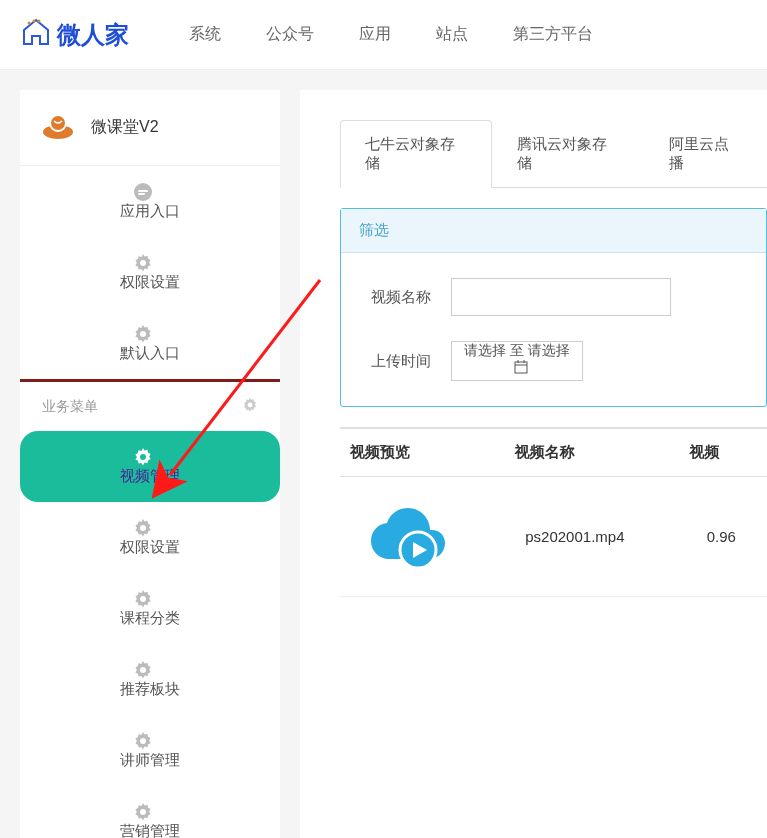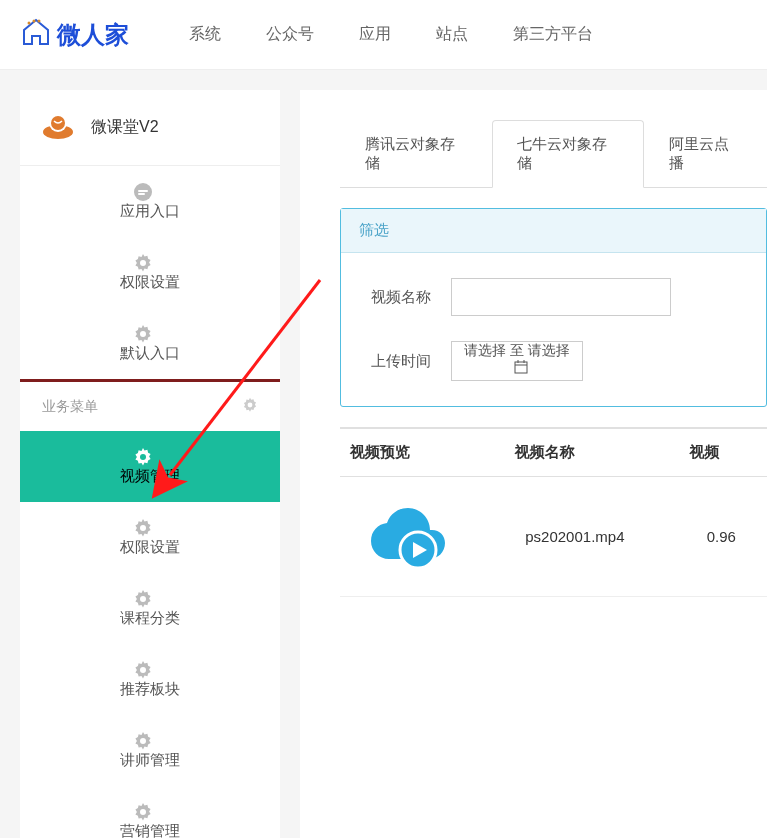--- a/index.html
+++ b/index.html
@@ -13,21 +13,21 @@
     
     .body { display: flex; background: #f5f5f5; height: calc(100% - 70px); padding: 20px 0 0 20px; }
     
     .sidebar { width: 260px; background: #fff; flex-shrink: 0; }
     .sidebar-header { display: flex; align-items: center; padding: 18px 20px; }
     .app-icon { margin-right: 15px; }
     .app-title { font-size: 16px; color: #333; }
     
     .sidebar-section { border-top: 1px solid #eee; }
     .sidebar-item { display: flex; align-items: center; padding: 16px 22px; cursor: pointer; color: #555; font-size: 15px; flex-direction: column; }
-    .sidebar-item.active { background: #1abc9c; color: #000000; }
+    .sidebar-item.active { background: #1abc9c; color: #4c1d95; border-radius: 18px; }
     .sidebar-item .icon { margin-right: 15px; display: inline-flex; }
     .sidebar-item:not(.active) .icon svg { fill: #bbb; }
     .sidebar-item.active .icon svg { fill: #fff; }
     
     .sidebar-group-header { display: flex; align-items: center; justify-content: space-between; padding: 15px 22px; color: #999; border-top: 3px solid #7f1d1d; }
     
     .main { flex: 1; padding: 30px 0 0 40px; background: #fff; margin-left: 20px; overflow: hidden; }
     
     .tabs { display: flex; border-bottom: 1px solid #ddd; margin-bottom: 20px; }
     .tab { padding: 14px 24px; cursor: pointer; color: #555; font-size: 15px; border: 1px solid transparent; border-bottom: none; margin-bottom: -1px; }
@@ -192,22 +192,22 @@
             <path d="M10 1l1.5 2.5 2.9-.7.7 2.9L17.6 7l-1.5 2.5 1.5 2.5-2.5 1.4-.7 2.9-2.9-.7L10 18.4l-1.5-2.5-2.9.7-.7-2.9L2.4 12.5 3.9 10 2.4 7.5l2.5-1.4.7-2.9 2.9.7z" fill="#bbb"></path>
             <circle cx="10" cy="10" r="3" fill="#fff"></circle>
           </svg>
         </span>
       <span>课程订单</span>
     </div>
   </div>
 
   <div class="main">
     <div class="tabs">
+      <div class="tab active">七牛云对象存储</div>
       <div class="tab">腾讯云对象存储</div>
-      <div class="tab active">七牛云对象存储</div>
       <div class="tab">阿里云点播</div>
     </div>
 
     <div class="filter-panel">
       <div class="filter-title">筛选</div>
       <div class="filter-body">
         <div class="filter-row">
           <span class="filter-label">视频名称</span>
           <input class="filter-input" type="text" style="">
         </div>

